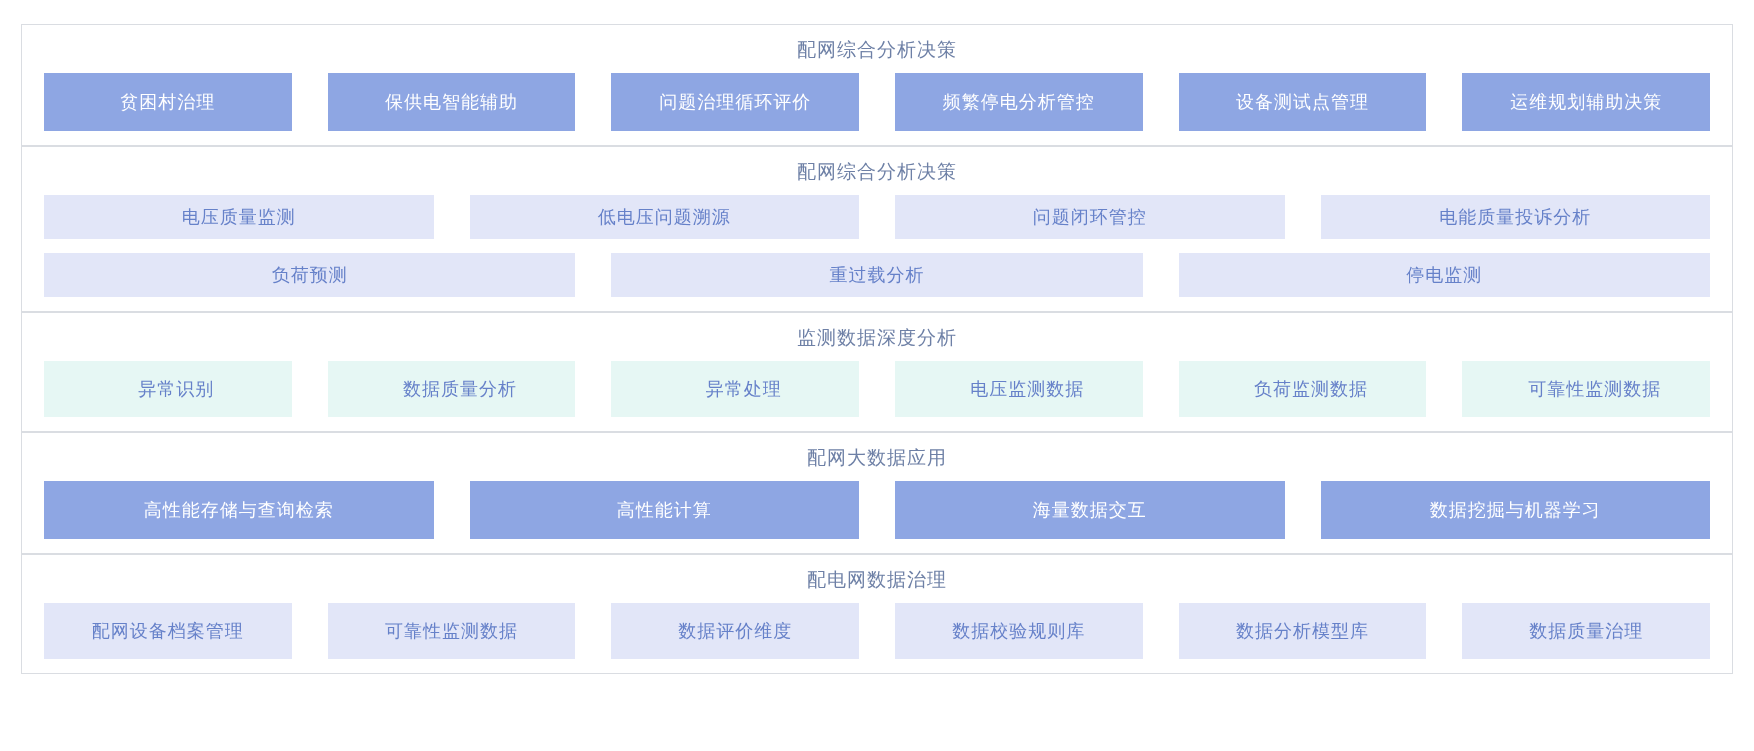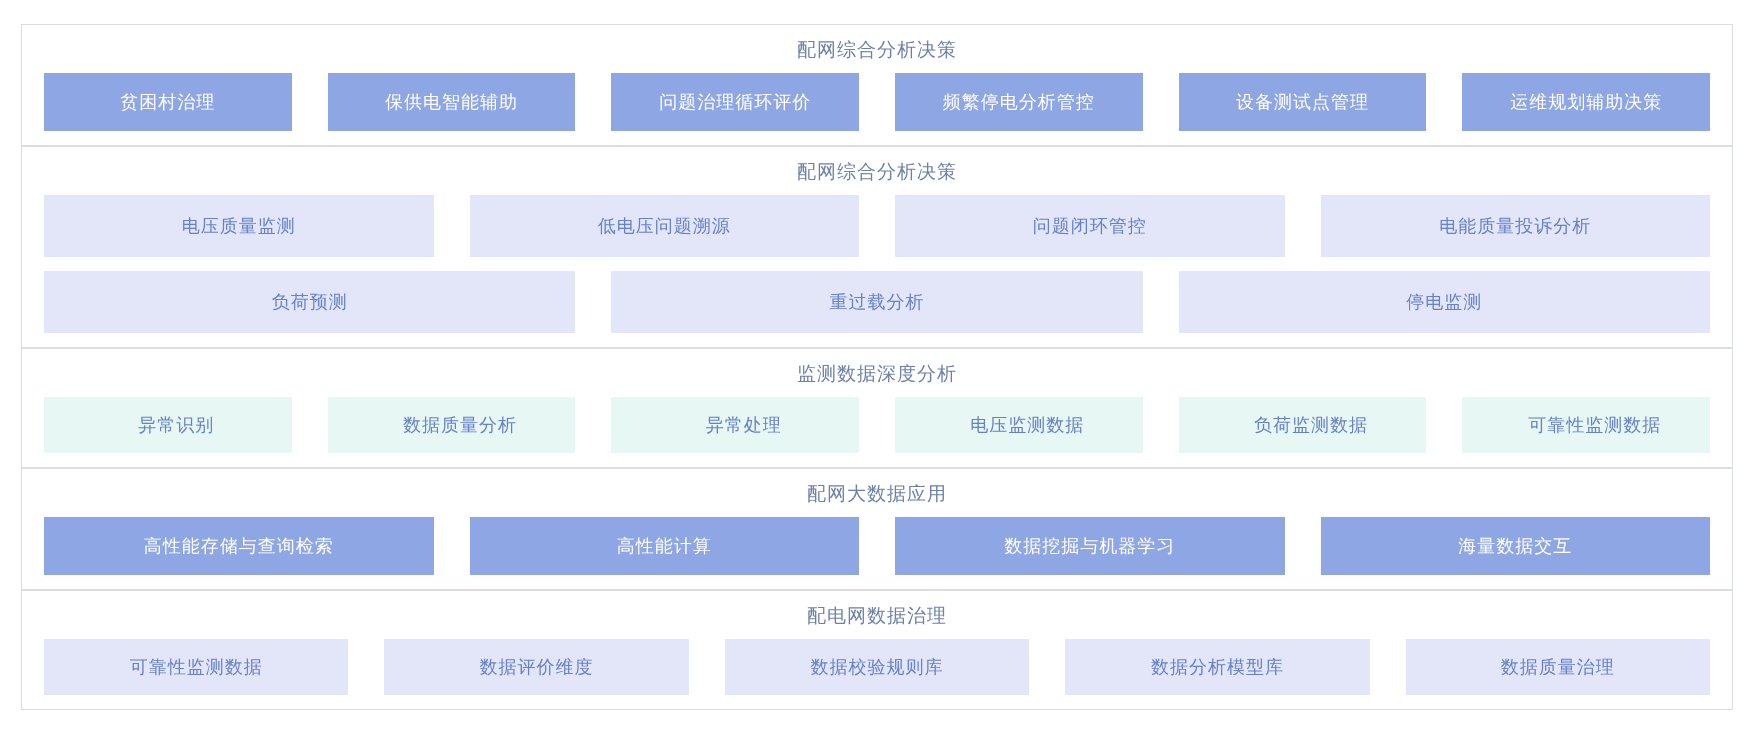--- a/index.html
+++ b/index.html
@@ -50,21 +50,21 @@
     white-space:nowrap;
   }
   .s-dark .cell{
     background:var(--dark-bg);
     color:var(--dark-text);
     height:58px;
   }
   .s-lavender .cell{
     background:var(--lavender-bg);
     color:var(--light-text);
-    height:62px;
+    height:44px;
   }
   .s-lavender.single .cell{height:56px;}
   .s-mint .cell{
     background:var(--mint-bg);
     color:var(--light-text);
     height:56px;
     padding-left:17px;
   }
 </style>
 </head>
@@ -107,27 +107,28 @@
     <div class="cell">负荷监测数据</div>
     <div class="cell">可靠性监测数据</div>
   </div>
 </div>
 
 <div class="section s-dark">
   <div class="section-title">配网大数据应用</div>
   <div class="module-row">
     <div class="cell">高性能存储与查询检索</div>
     <div class="cell">高性能计算</div>
+    <div class="cell">海量数据交互</div>
     <div class="cell">数据挖掘与机器学习</div>
-    <div class="cell">海量数据交互</div>
   </div>
 </div>
 
 <div class="section s-lavender single">
   <div class="section-title">配电网数据治理</div>
   <div class="module-row">
+    <div class="cell">配网设备档案管理</div>
     <div class="cell">可靠性监测数据</div>
     <div class="cell">数据评价维度</div>
     <div class="cell">数据校验规则库</div>
     <div class="cell">数据分析模型库</div>
     <div class="cell">数据质量治理</div>
   </div>
 </div>
 
 </body></html>

